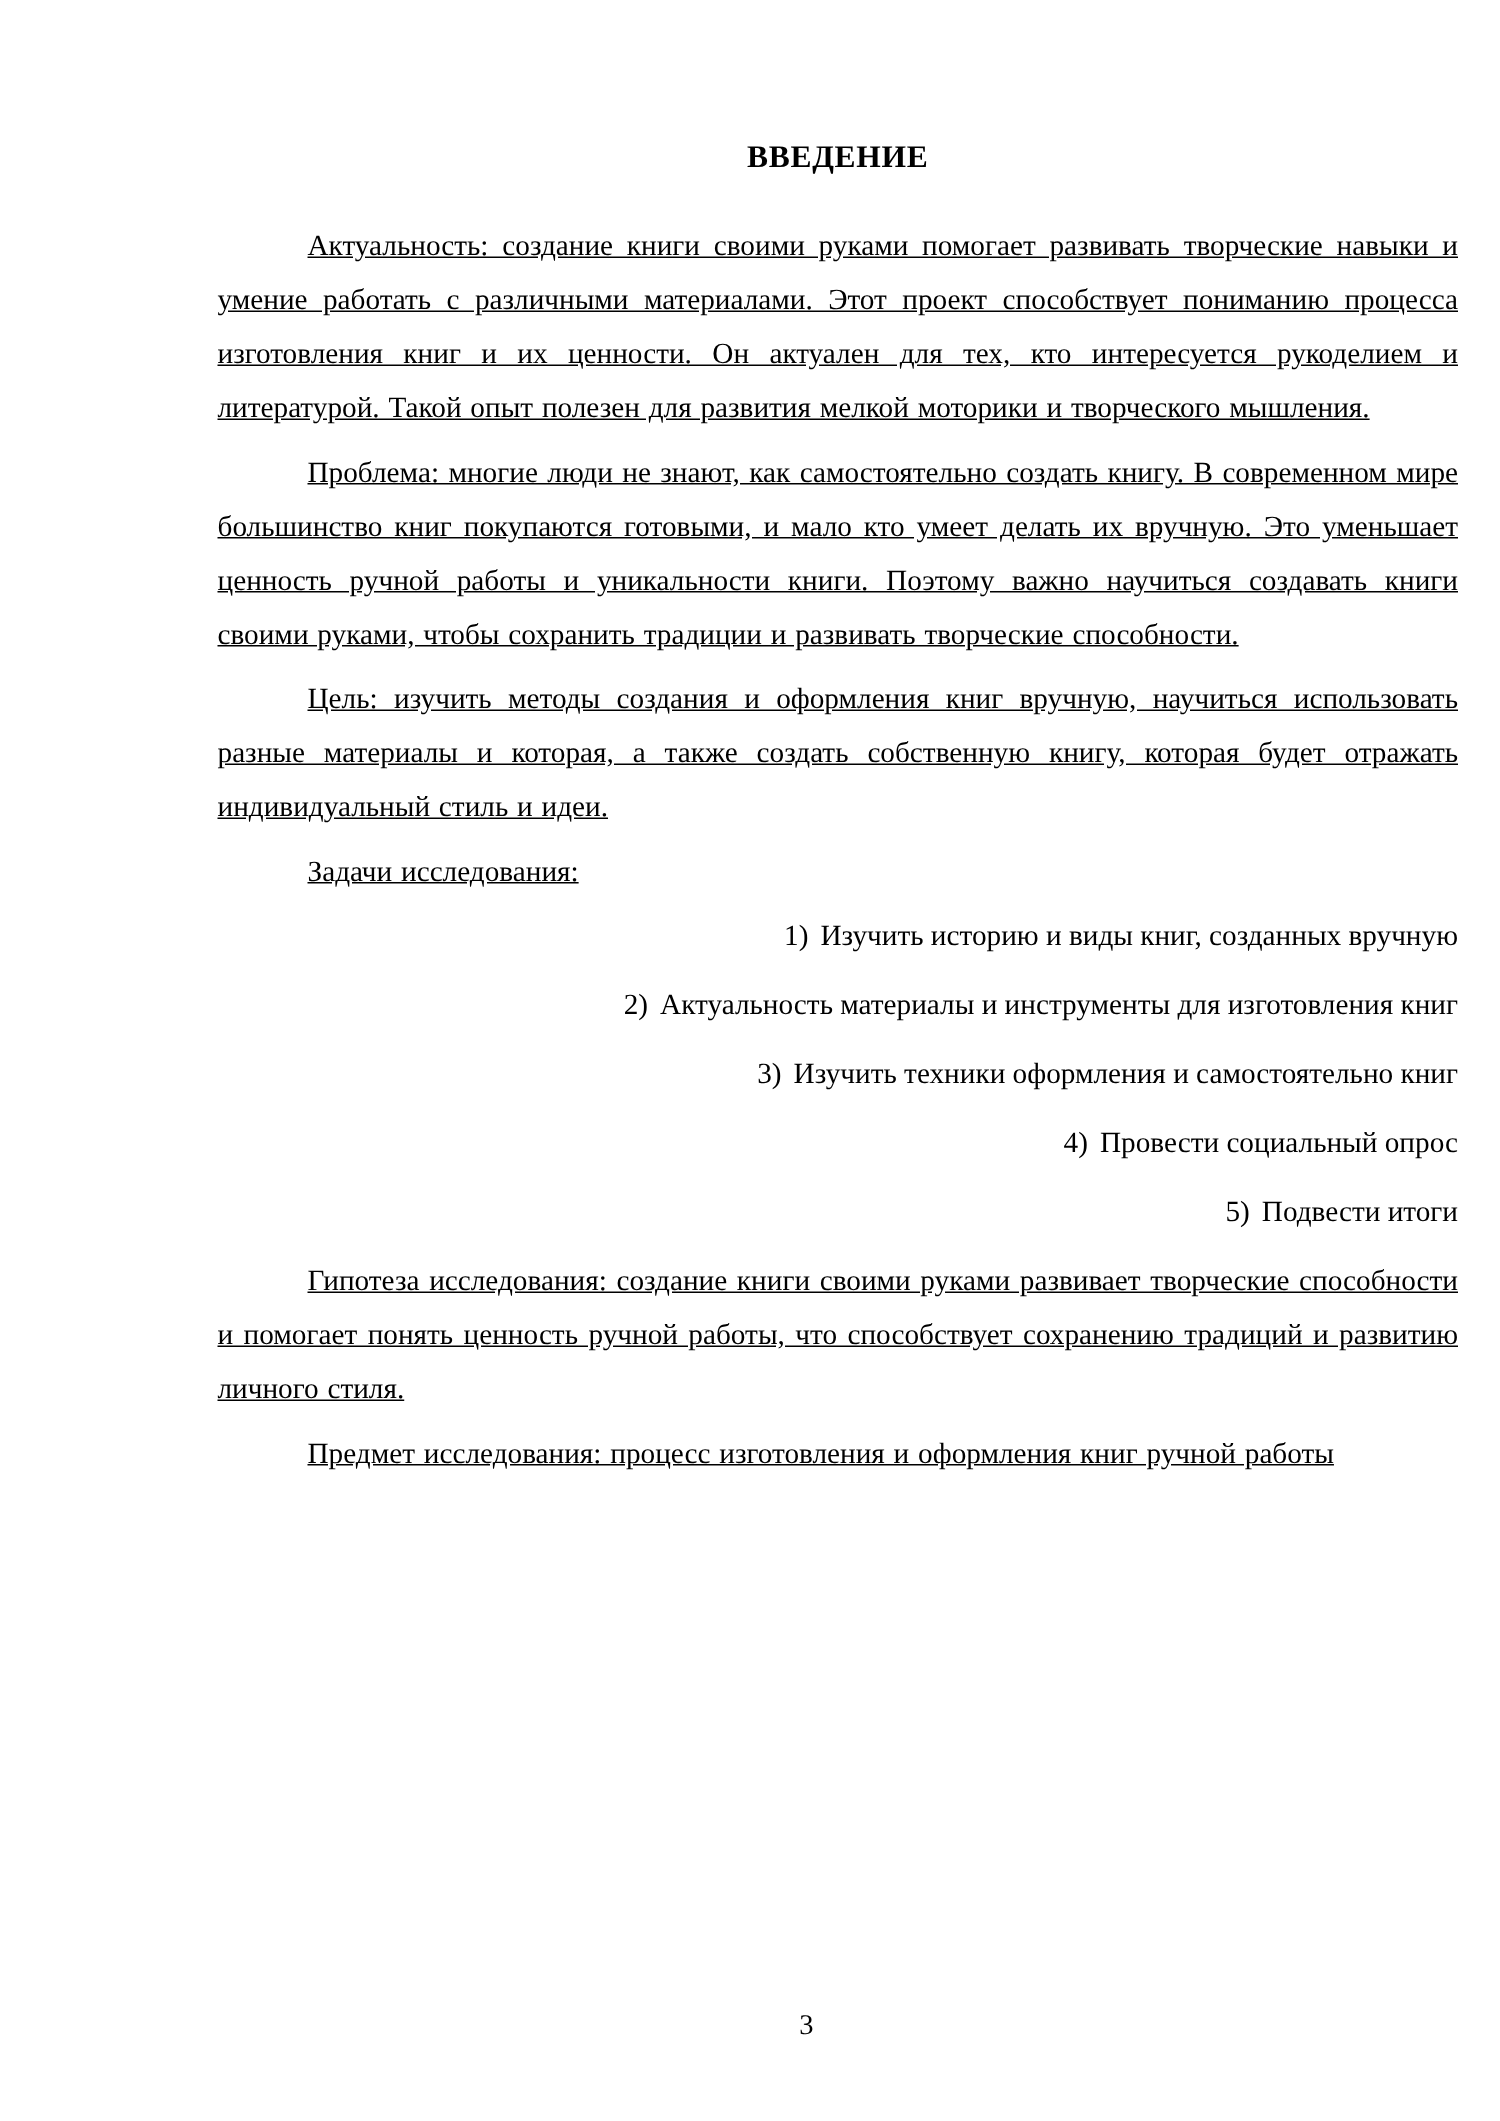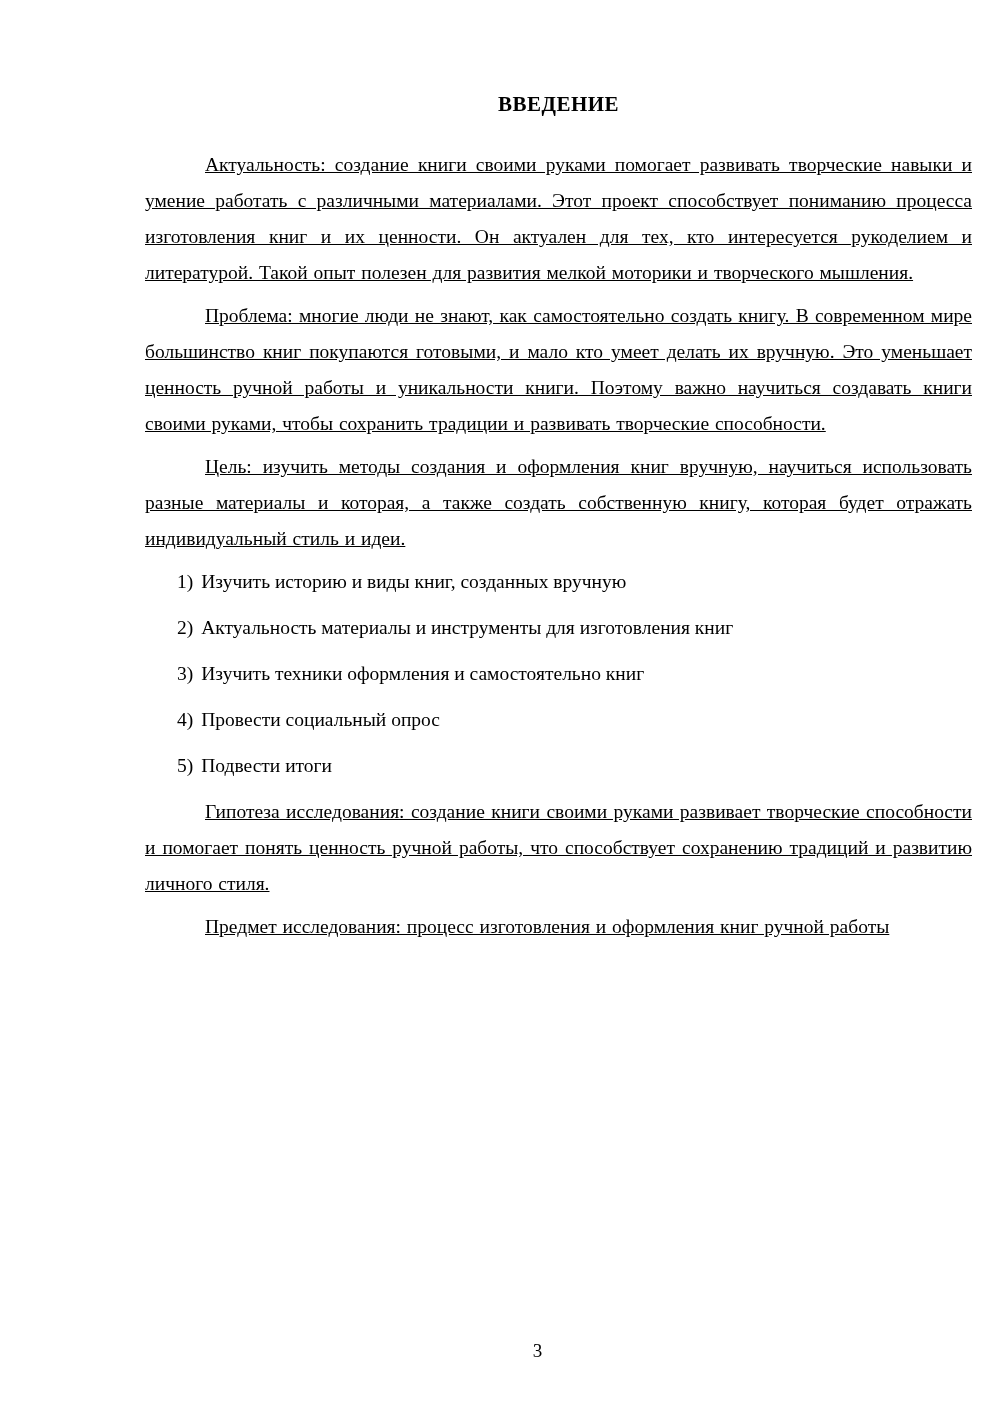--- a/index.html
+++ b/index.html
@@ -29,20 +29,21 @@
     margin: 0 0 7px 0;
     font-size: 19.5px;
     line-height: 36px;
     text-align: justify;
     text-indent: 60px;
     word-spacing: 1px;
     text-decoration: underline;
   }
   .tasks {
     margin: 4px 0 6px 0;
+    text-align: right;
   }
   .task-item {
     font-size: 19.5px;
     line-height: 36px;
     margin: 0 0 10px 0;
     padding-left: 32px;
   }
   .task-num {
     margin-right: 8px;
   }
@@ -61,20 +62,21 @@
 <div class="page">
 
   <h1 class="doc-title">ВВЕДЕНИЕ</h1>
 
   <p class="para">Актуальность: создание книги своими руками помогает развивать творческие навыки и умение работать с различными материалами. Этот проект способствует пониманию процесса изготовления книг и их ценности. Он актуален для тех, кто интересуется рукоделием и литературой. Такой опыт полезен для развития мелкой моторики и творческого мышления.</p>
 
   <p class="para">Проблема: многие люди не знают, как самостоятельно создать книгу. В современном мире большинство книг покупаются готовыми, и мало кто умеет делать их вручную. Это уменьшает ценность ручной работы и уникальности книги. Поэтому важно научиться создавать книги своими руками, чтобы сохранить традиции и развивать творческие способности.</p>
 
   <p class="para">Цель: изучить методы создания и оформления книг вручную, научиться использовать разные материалы и которая, а также создать собственную книгу, которая будет отражать индивидуальный стиль и идеи.</p>
 
+  <p class="para">Задачи исследования:</p>
 
   <div class="tasks">
     <div class="task-item">
       <span class="task-num">1)</span><span>Изучить историю и виды книг, созданных вручную</span>
     </div>
     <div class="task-item">
       <span class="task-num">2)</span><span>Актуальность материалы и инструменты для изготовления книг</span>
     </div>
     <div class="task-item">
       <span class="task-num">3)</span><span>Изучить техники оформления и самостоятельно книг</span>

